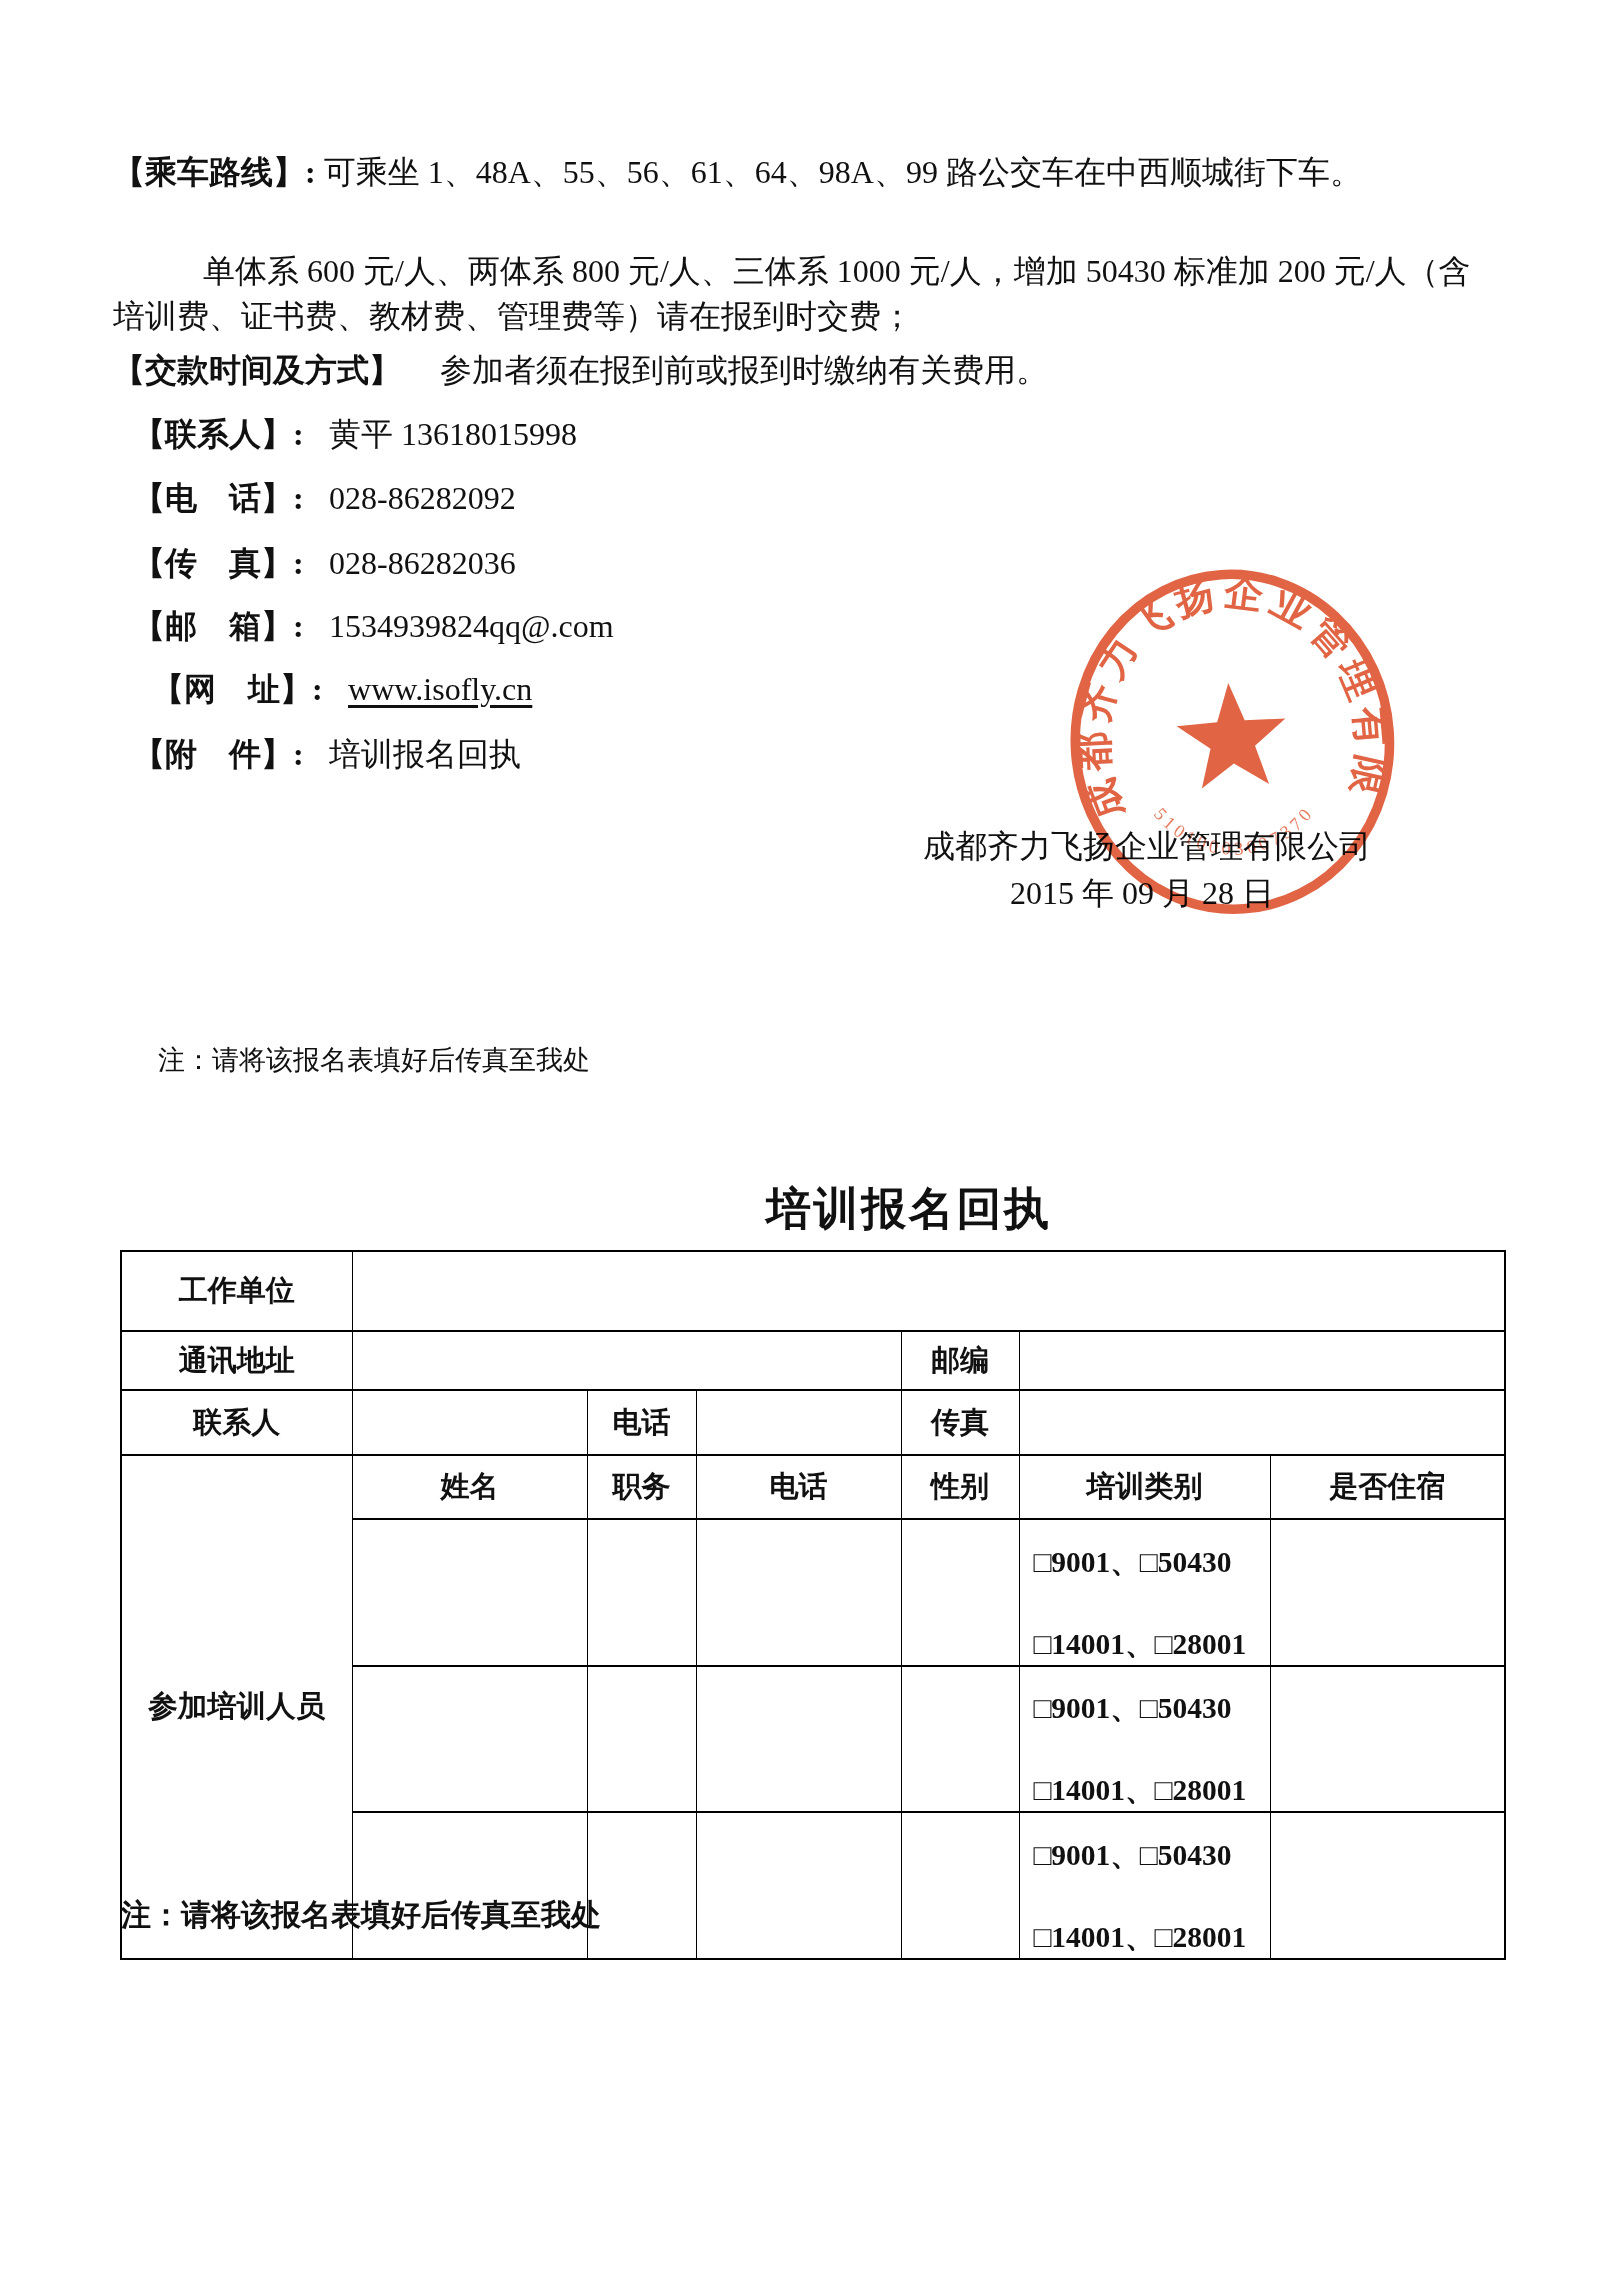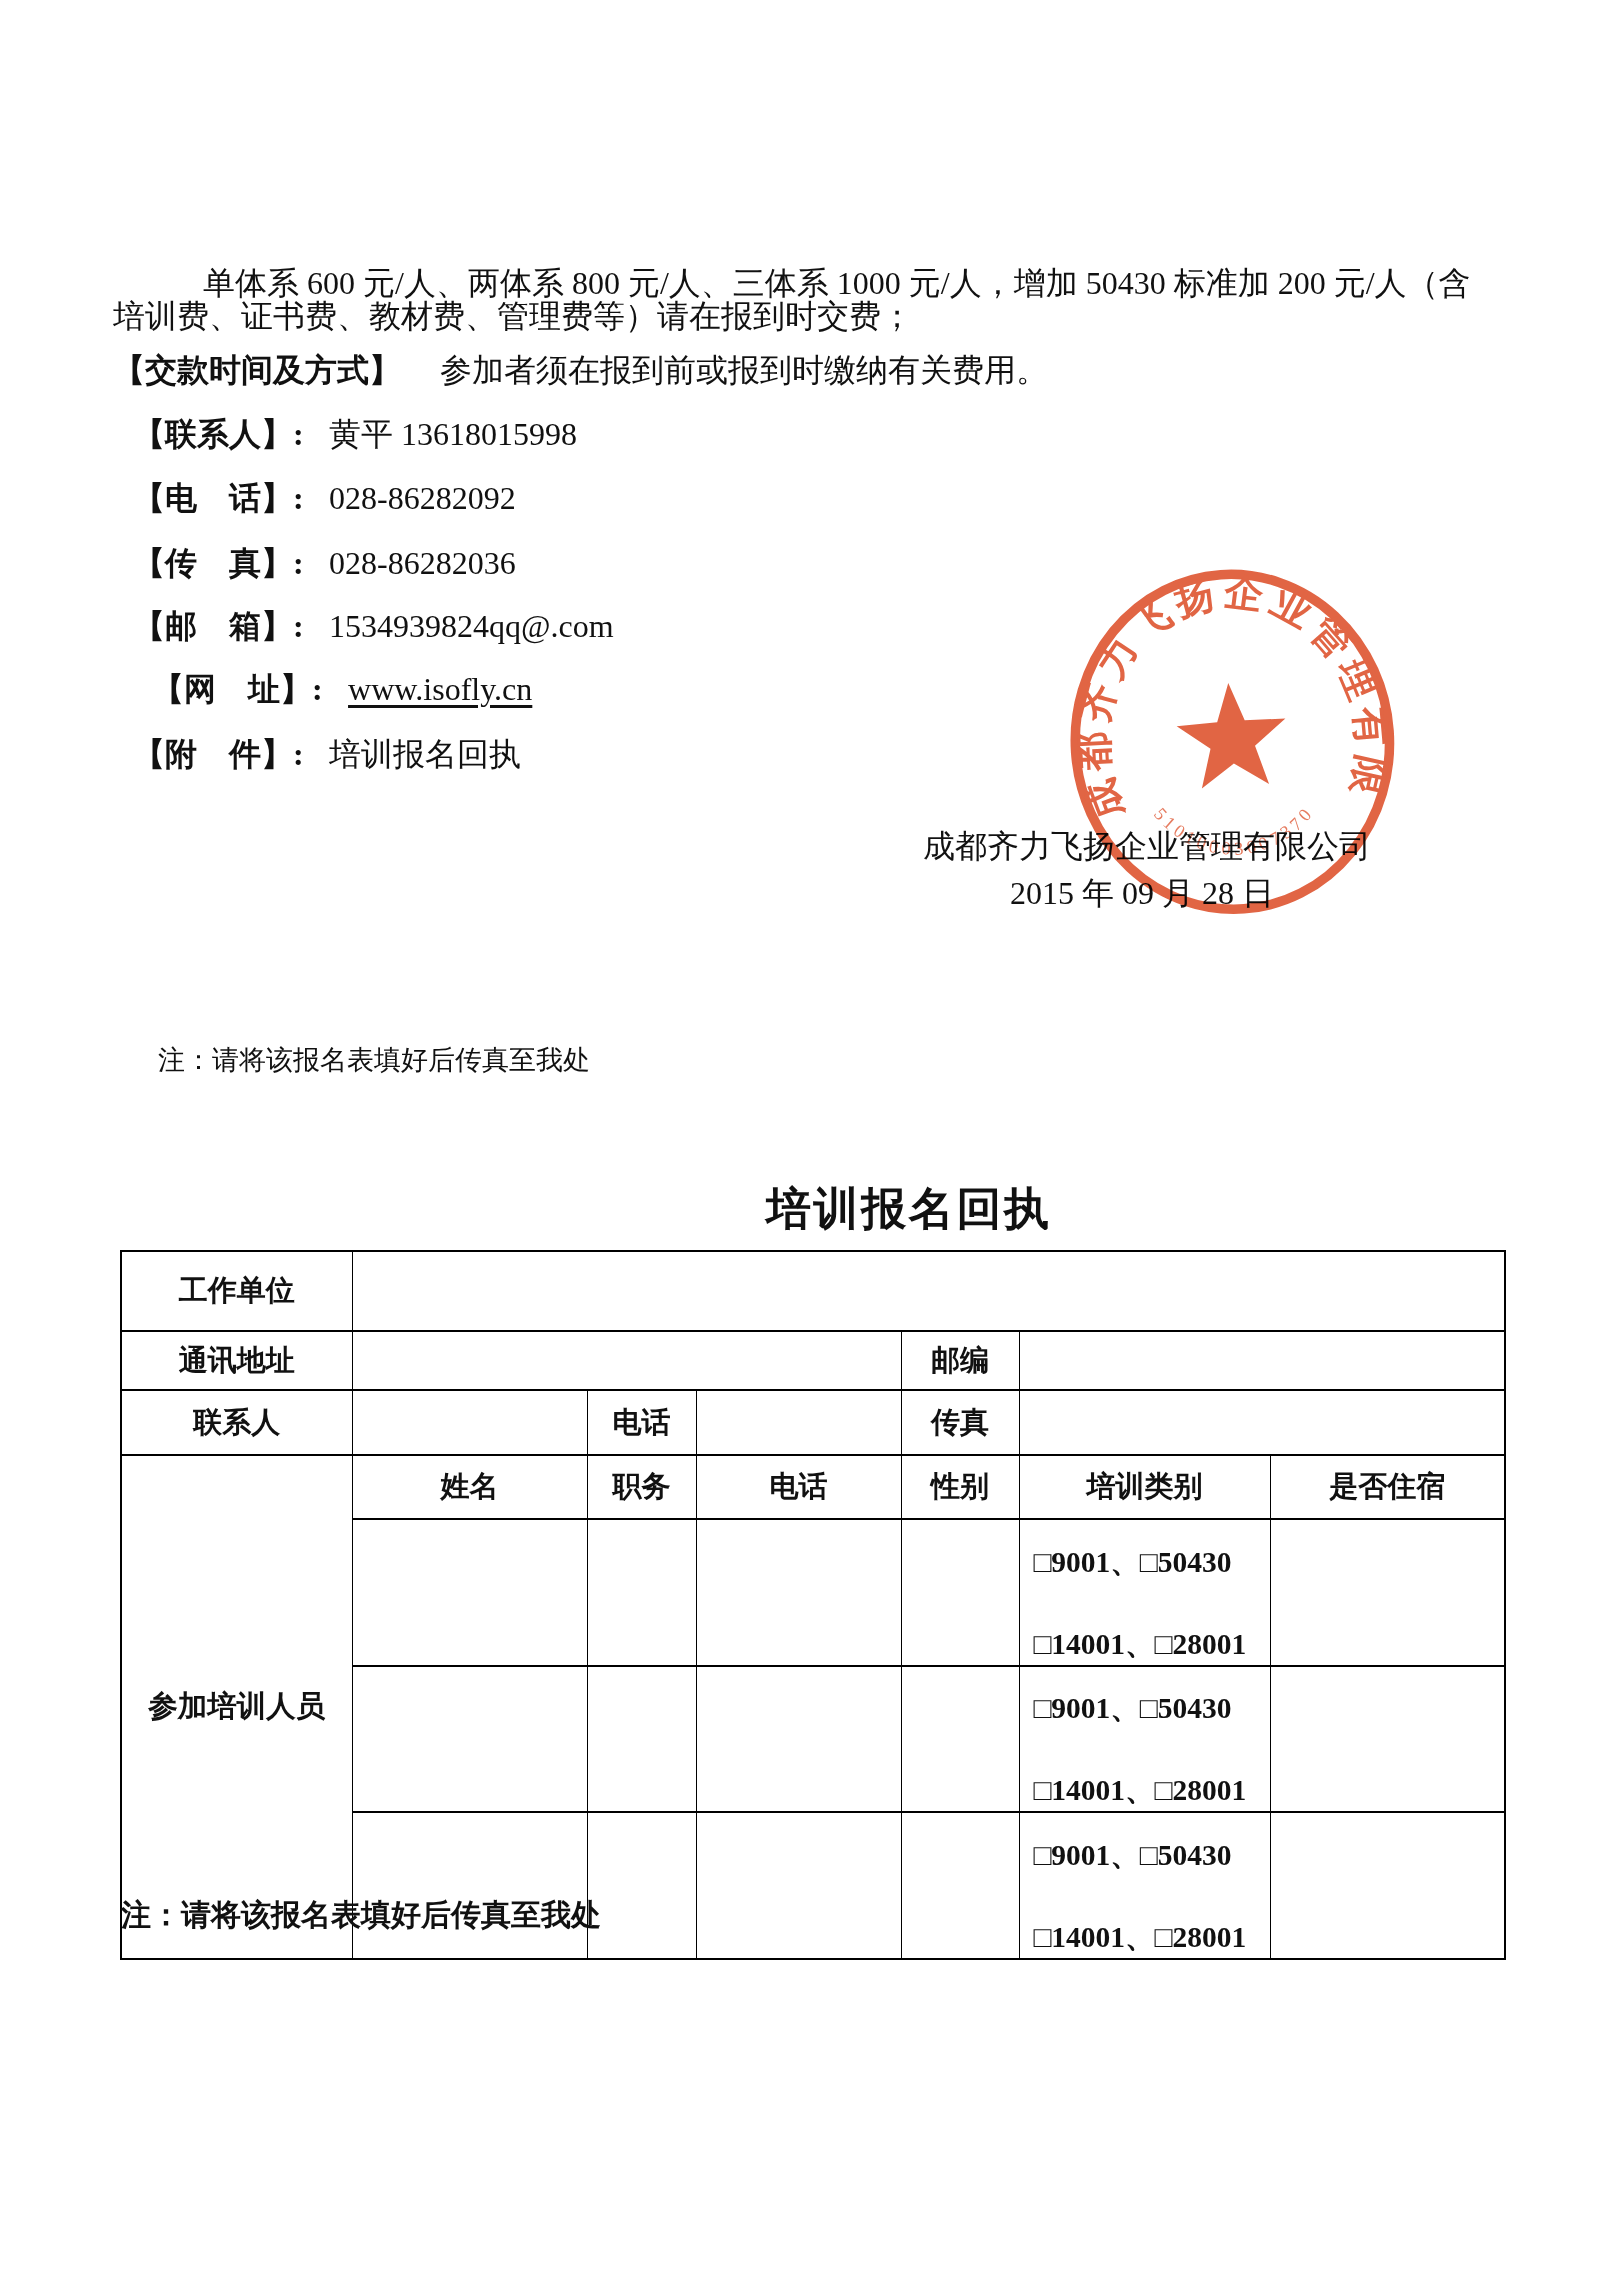--- a/index.html
+++ b/index.html
@@ -83,23 +83,27 @@
     mix-blend-mode: multiply;
     transform: rotate(-4deg);
     pointer-events: none;
   }
 </style>
 </head>
 <body>
 
 <div class="page">
 
-
-
-  <div class="abs body-line txt" style="left:203px; top:264px;">单体系 600 元/人、两体系 800 元/人、三体系 1000 元/人，增加 50430 标准加 200 元/人（含</div>
+  <div class="abs body-line" style="left:113px; top:153px;">
+    <span class="lbl">【乘车路线】:</span>
+    <span class="txt">可乘坐 1、48A、55、56、61、64、98A、99 路公交车在中西顺城街下车。</span>
+  </div>
+
+
+  <div class="abs body-line txt" style="left:203px; top:252px;">单体系 600 元/人、两体系 800 元/人、三体系 1000 元/人，增加 50430 标准加 200 元/人（含</div>
 
   <div class="abs body-line txt" style="left:113px; top:297px;">培训费、证书费、教材费、管理费等）请在报到时交费；</div>
 
   <div class="abs body-line" style="left:113px; top:351px;">
     <span class="lbl">【交款时间及方式】</span>
     <span class="txt" style="margin-left:31px;">参加者须在报到前或报到时缴纳有关费用。</span>
   </div>
 
   <div class="abs contact-row" style="left:133px; top:415px;">
     <span class="lbl">【联系人】:</span>

